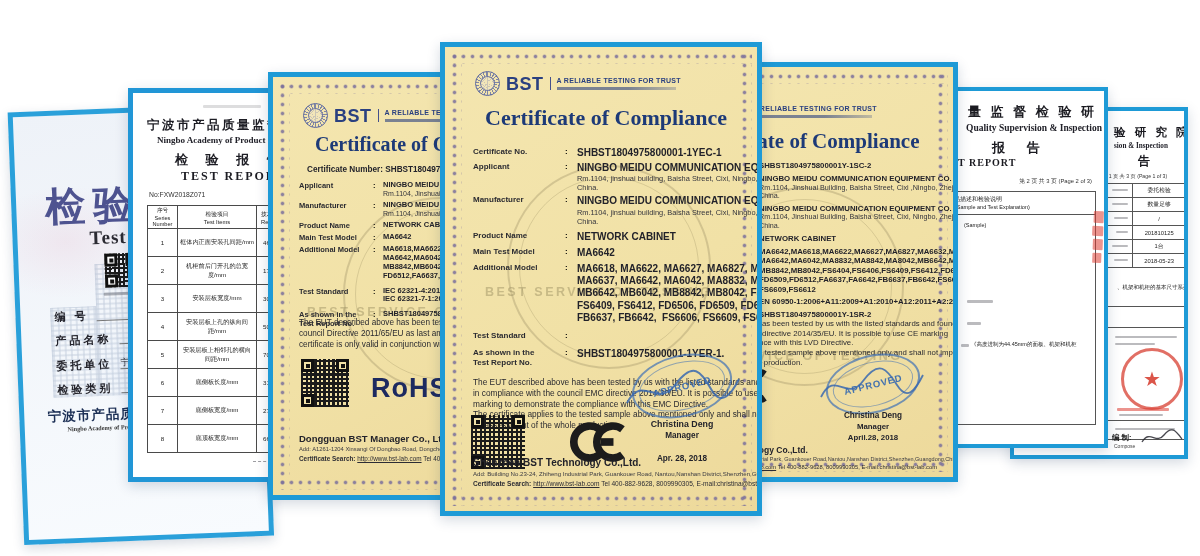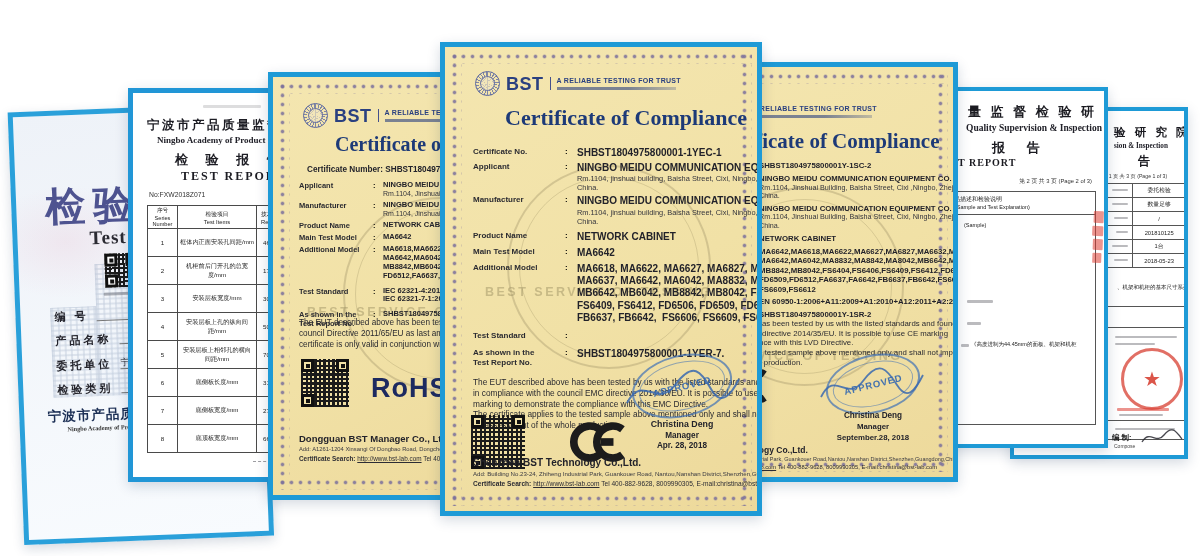--- a/index.html
+++ b/index.html
@@ -19,21 +19,21 @@
   .gb.r{right:5px;top:5px;bottom:5px;width:12px;}
   
   .brand{display:flex;align-items:center;gap:6px;}
   .sealicon{width:23px;height:23px;border-radius:50%;border:1.5px solid #5a67a0;flex:none;position:relative;
     background:repeating-conic-gradient(rgba(90,103,160,.75) 0 5deg,transparent 5deg 16deg);}
   .sealicon::after{content:"";position:absolute;inset:4px;border-radius:50%;border:1px solid rgba(90,103,160,.85);background:rgba(242,230,190,.65);}
   .bstname{font:bold 18px/1 "Liberation Sans",sans-serif;color:#2a4080;letter-spacing:.5px;}
   .tg{border-left:1.5px solid #44508c;padding-left:6px;}
   .tg1{display:block;font:bold 7px/1.2 "Liberation Sans",sans-serif;color:#2a4080;letter-spacing:.3px;white-space:nowrap;}
   .tg2{display:block;height:2.5px;margin-top:1.5px;width:96%;background:linear-gradient(90deg,rgba(42,64,128,.6) 60%,rgba(42,64,128,.25));}
-  .ctitle{font-family:"Liberation Serif",serif;font-weight:bold;color:#1d3a78;white-space:nowrap;margin-left:20px;}
+  .ctitle{font-family:"Liberation Serif",serif;font-weight:bold;color:#1d3a78;white-space:nowrap;}
   
   .fr{display:flex;margin-bottom:3px;}
   .fl{flex:none;font-weight:bold;color:#2b2b31;white-space:pre-line;}
   .fc{flex:none;font-weight:bold;}
   .fv{font-weight:bold;color:#22222a;white-space:pre;}
   .fvs{font-weight:normal;color:#34343c;white-space:pre;}
   .d4f .fl{width:92px;font-size:8px;line-height:1.25;}
   .d4f .fc{width:12px;font-size:8px;}
   .d4f .fv{font-size:10px;line-height:1.22;}
   .d4f .fvs{font-size:7.4px;line-height:1.22;}
@@ -446,21 +446,21 @@
     </svg>
     <div class="stamp" style="right:32px;top:288px;width:92px;height:54px;">
       <span class="stamptext">APPROVED</span>
     </div>
     <svg class="abs" style="right:26px;top:296px;" width="110" height="46" viewBox="0 0 110 46">
       <path d="M4 34 C 18 6, 30 40, 46 18 S 70 6, 80 22 S 98 28, 106 12" fill="none" stroke="rgba(56,104,176,.85)" stroke-width="1.8"></path>
     </svg>
     <div class="abs b" style="right:28px;top:344px;width:104px;text-align:center;color:#23232b;">
       <div style="font-size:8.2px;">Christina Deng</div>
       <div style="font-size:7.8px;margin-top:2px;">Manager</div>
-      <div style="font-size:7.8px;margin-top:2px;">September.28, 2018</div>
+      <div style="font-size:7.8px;margin-top:2px;">April.28, 2018</div>
     </div>
     <div class="abs b" style="left:20px;top:378px;font-size:8.5px;color:#23232b;">Shenzhen BST Technology Co.,Ltd.</div>
     <div class="abs" style="left:20px;top:389px;font-size:5.5px;color:#3a3a42;white-space:nowrap;">Add: Building No.23-24, Zhiheng Industrial Park, Guankouer Road,Nantou,Nanshan District,Shenzhen,Guangdong,China</div>
     <div class="abs" style="left:20px;top:397px;font-size:5.8px;color:#2c2c34;white-space:nowrap;">
       <span class="b">Certificate Search:</span>
       <span style="text-decoration:underline;">http://www.bst-lab.com</span>
       <span>Tel 400-882-9628, 8009990305, E-mail:christina@bst-lab.com</span>
     </div>
   </div>
 
@@ -524,21 +524,21 @@
 FB6637, FB6642,  FS6606, FS6609, FS6612</div>
       </div>
       <div class="fr" style="margin-top:7px;">
         <div class="fl">Test Standard</div>
           <div class="fc">:</div>
       </div>
       <div class="fr" style="margin-top:7px;">
         <div class="fl">As shown in the
 Test Report No.</div>
           <div class="fc">:</div>
-        <div class="fv">SHBST1804975800001-1YER-7.</div>
+        <div class="fv">SHBST1804975800001-1YER-1.</div>
       </div>
     </div>
     <div class="para abs" style="left:28px;top:330px;font-size:8.3px;line-height:1.3;">The EUT described above has been tested by us with the listed standards and found
 in compliance with the council EMC directive 2014/30/EU. It is possible to use CE
 marking to demonstrate the compliance with this EMC Directive.
 The certificate applies to the tested sample above mentioned only and shall not imply
 an assessment of the whole production.</div>
     <div class="qr abs" style="left:26px;top:368px;width:54px;height:54px;">
       <i class="p1"></i>
         <i class="p2"></i>
@@ -551,21 +551,21 @@
     </svg>
     <div class="stamp" style="right:24px;top:308px;width:98px;height:58px;">
       <span class="stamptext">APPROVED</span>
     </div>
     <svg class="abs" style="right:14px;top:318px;" width="120" height="50" viewBox="0 0 120 50">
       <path d="M4 38 C 20 8, 34 44, 52 20 S 78 6, 88 24 S 108 30, 116 14" fill="none" stroke="rgba(56,104,176,.85)" stroke-width="2"></path>
     </svg>
     <div class="abs b" style="right:20px;top:372px;width:110px;text-align:center;color:#23232b;">
       <div style="font-size:8.8px;">Christina Deng</div>
       <div style="font-size:8.2px;margin-top:2px;">Manager</div>
-      <div style="font-size:8.2px;margin-top:1px;">Apr. 28, 2018</div>
+      <div style="font-size:8.2px;margin-top:14px;">Apr. 28, 2018</div>
     </div>
     <div class="abs b" style="left:28px;top:410px;font-size:10px;color:#23232b;">Shenzhen BST Technology Co.,Ltd.</div>
     <div class="abs" style="left:28px;top:423px;font-size:6.1px;color:#3a3a42;white-space:nowrap;">Add: Building No.23-24, Zhiheng Industrial Park, Guankouer Road, Nantou,Nanshan District,Shenzhen,Guangdong,China</div>
     <div class="abs" style="left:28px;top:433px;font-size:6.6px;color:#2c2c34;white-space:nowrap;">
       <span class="b">Certificate Search:</span>
       <span style="text-decoration:underline;">http://www.bst-lab.com</span>
       <span>Tel 400-882-9628, 8009990305, E-mail:christina@bst-lab.com</span>
     </div>
   </div>
 

